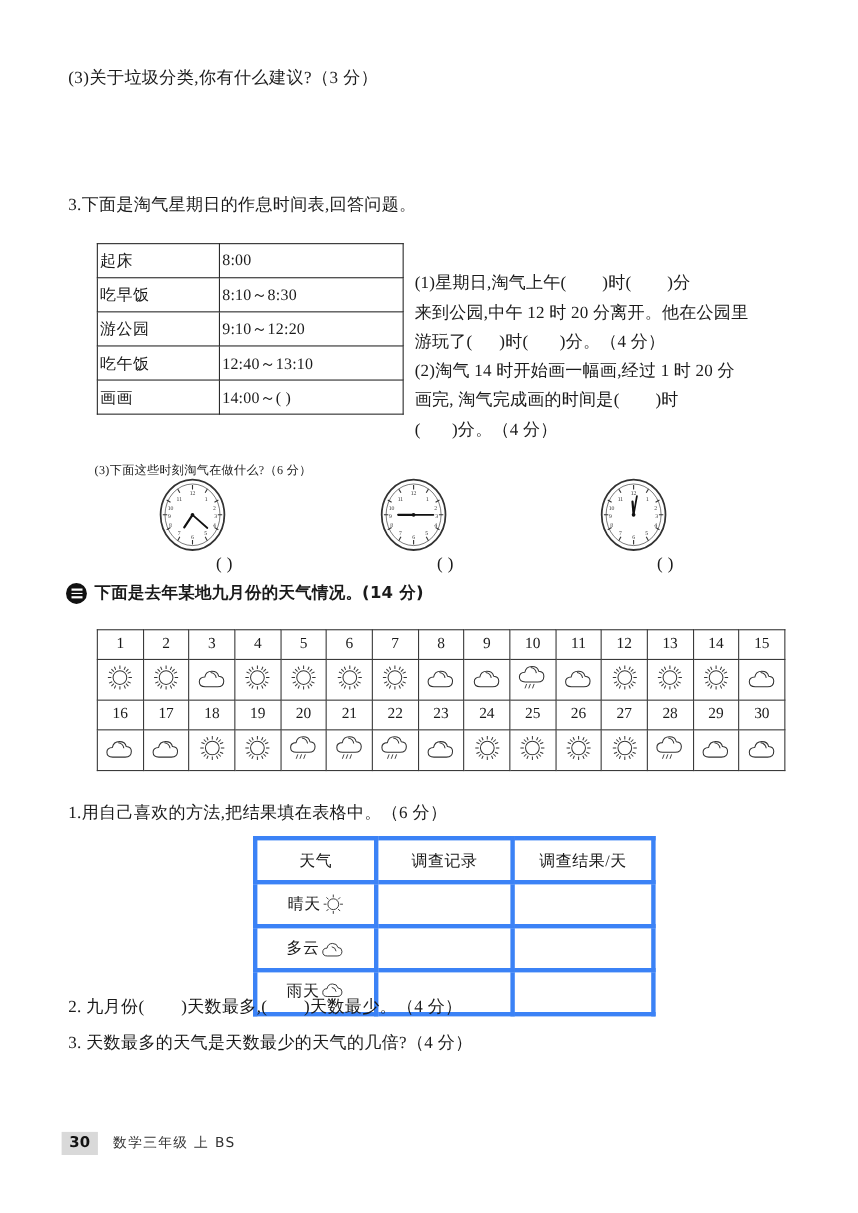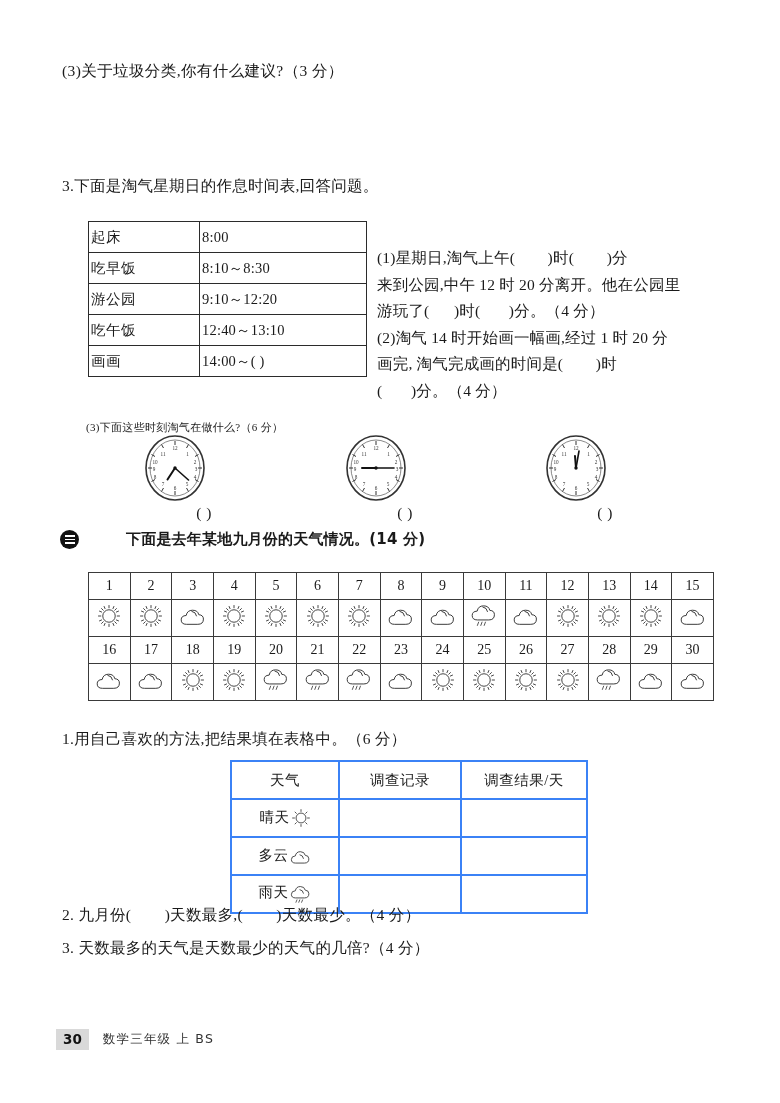--- a/index.html
+++ b/index.html
@@ -37,34 +37,34 @@
   .clock-row{position:absolute;left:0;top:434px;width:780px;height:95px;}
   .clock-wrap{position:absolute;width:120px;text-align:center;}
   .paren{font-size:15.5px;letter-spacing:.4px;margin-top:2px;display:block;}
 
   
   #sec-head{position:absolute;left:60px;top:530px;display:flex;align-items:center;gap:7px;}
   .sec-badge{width:19px;height:19px;border-radius:50%;background:#111;
              display:flex;flex-direction:column;align-items:center;justify-content:center;gap:2.2px;}
   .sec-badge i{display:block;width:10px;height:1.6px;background:#fff;}
   #sec-title{font-family:"DejaVu Sans","Liberation Sans",sans-serif;
-             font-weight:bold;font-size:15px;letter-spacing:.2px;margin-left:40px;}
+             font-weight:bold;font-size:15px;letter-spacing:.2px;}
 
   
   #cal{position:absolute;left:88px;top:572px;border-collapse:collapse;
        table-layout:fixed;width:626px;border:1.6px solid #1f1f1f;}
   #cal td{border:1px solid #3a3a3a;text-align:center;vertical-align:middle;padding:0;}
   #cal td.daynum{height:26px;font-size:14px;font-family:"Liberation Serif",serif;}
   #cal td.icon{height:36px;}
 
   
   #w-q1{position:absolute;left:62px;top:729px;font-size:15.5px;letter-spacing:.3px;}
   #survey{position:absolute;left:230px;top:760px;border-collapse:collapse;
           table-layout:fixed;border:1.6px solid #1f1f1f;}
-  #survey th,#survey td{border:2px solid #3b82f6;height:34px;font-weight:normal;
+  #survey th,#survey td{border:4px solid #3b82f6;height:34px;font-weight:normal;
                         font-size:14.5px;text-align:center;letter-spacing:.5px;}
   #survey .c1{width:104px;}
   #survey .c2{width:118px;}
   #survey .c3{width:122px;}
   #survey td.rowlabel{text-align:center;}
   .rl{display:inline-flex;align-items:flex-start;gap:1px;}
 
   #w-q2{position:absolute;left:62px;top:905px;font-size:15.5px;letter-spacing:.3px;white-space:pre;}
   #w-q3{position:absolute;left:62px;top:938px;font-size:15.5px;letter-spacing:.3px;white-space:pre;}
 

